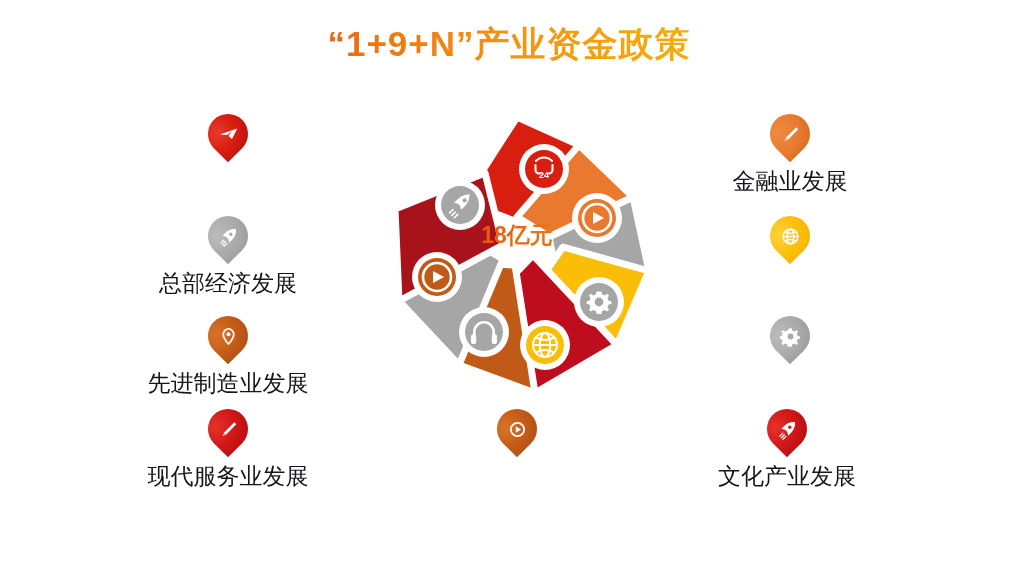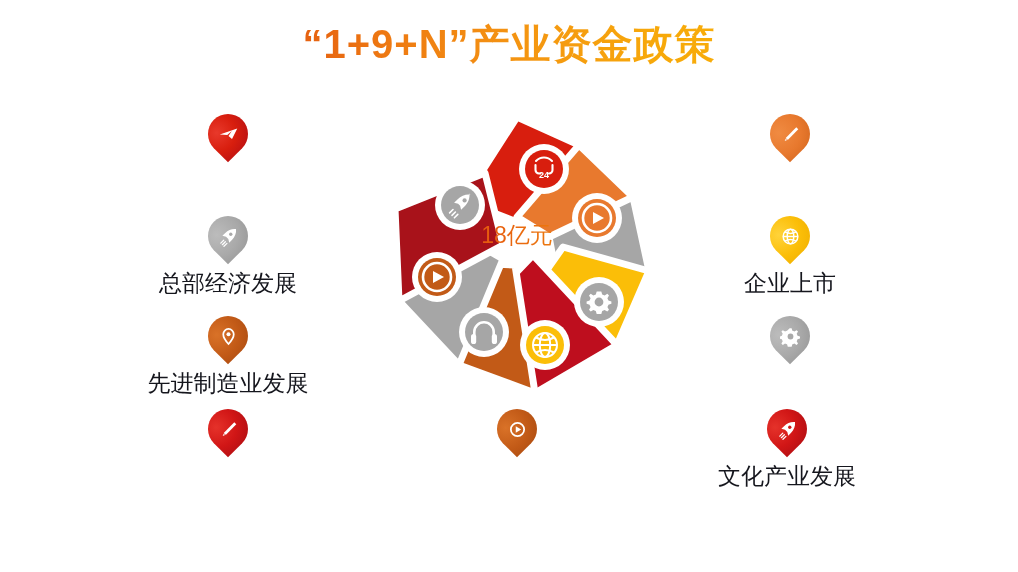--- a/index.html
+++ b/index.html
@@ -15,21 +15,21 @@
     font-family: "Liberation Sans", "DejaVu Sans", sans-serif;
   }
 
   
   .title {
     position: absolute;
     top: 16px;
     left: 0;
     width: 1018px;
     text-align: center;
-    font-size: 40px;
+    font-size: 35px;
     font-weight: bold;
     letter-spacing: 1px;
     line-height: 56px;
     white-space: nowrap;
     background-image: linear-gradient(90deg,
         #C41C10 0%,
         #D4310F 14%,
         #E2560F 26%,
         #EE7912 38%,
         #F49312 50%,
@@ -99,21 +99,21 @@
   .center-text {
     position: absolute;
     left: 367px;
     top: 222px;
     width: 300px;
     text-align: center;
     pointer-events: none;
   }
   .center-text div {
     font-size: 23px;
-    font-weight: normal;
+    font-weight: bold;
     line-height: 27px;
     letter-spacing: 0px;
     background-image: linear-gradient(90deg, #D8260E 0%, #E8620F 45%, #F6A80B 100%);
     -webkit-background-clip: text;
     background-clip: text;
     color: transparent;
     -webkit-text-fill-color: transparent;
     white-space: nowrap;
   }
 </style>
@@ -272,52 +272,53 @@
     <div class="pin">
       <div class="bulb" style="background:radial-gradient(circle at 32% 26%, #E5322A 0%, #D11616 50%, #A90C12 100%);"></div>
       <div class="glyph">
         <svg viewBox="0 0 24 24">
           <path d="M18.6 3.8 20.9 6.1 9.4 17.6 5.4 19.3 7.1 15.3z" fill="#ffffff"></path>
           <path d="M6.6 16.4 8.3 18.1" stroke="#D11616" stroke-width="1" fill="none"></path>
         </svg>
       </div>
     </div>
   </div>
+  <div class="caption">现代服务业发展</div>
 </div>
 
 <div class="label-item" style="left:670px; top:110px;">
   <div class="pin-wrap">
     <div class="pin">
       <div class="bulb" style="background:radial-gradient(circle at 32% 28%, #F08B42 0%, #E8792E 55%, #D2651D 100%);"></div>
       <div class="glyph">
         <svg viewBox="0 0 24 24">
           <path d="M18.6 3.8 20.9 6.1 9.4 17.6 5.4 19.3 7.1 15.3z" fill="#ffffff"></path>
           <path d="M6.6 16.4 8.3 18.1" stroke="#E8792E" stroke-width="1" fill="none"></path>
         </svg>
       </div>
     </div>
   </div>
+  <div class="caption">金融业发展</div>
 </div>
 
 <div class="label-item" style="left:670px; top:212px;">
   <div class="pin-wrap">
     <div class="pin">
       <div class="bulb" style="background:radial-gradient(circle at 32% 28%, #FFD33A 0%, #FBBE08 55%, #EFAE00 100%);"></div>
       <div class="glyph">
         <svg viewBox="0 0 24 24" fill="none" stroke="#ffffff" stroke-width="1.7">
           <circle cx="12" cy="12" r="8.4"></circle>
           <ellipse cx="12" cy="12" rx="3.7" ry="8.4"></ellipse>
           <line x1="3.6" y1="12" x2="20.4" y2="12"></line>
           <path d="M5.7 6.8a13 13 0 0 0 12.6 0"></path>
           <path d="M5.7 17.2a13 13 0 0 1 12.6 0"></path>
         </svg>
       </div>
     </div>
   </div>
-  <div class="caption">企业上市</div>
 </div>
 
 <div class="label-item" style="left:670px; top:312px;">
   <div class="pin-wrap">
     <div class="pin">
       <div class="bulb" style="background:radial-gradient(circle at 32% 28%, #BCBCBC 0%, #A9A9A9 55%, #949494 100%);"></div>
       <div class="glyph">
         <svg viewBox="0 0 24 24">
           <path d="M12 1.8h2.6l1 3.4a9.9 9.9 0 0 1 2.7 1.1l3.1-1.8 1.9 1.9-1.8 3.1a9.9 9.9 0 0 1 1.1 2.7
                    l3.4 1v2.6l-3.4 1a9.9 9.9 0 0 1-1.1 2.7l1.8 3.1-1.9 1.9-3.1-1.8a9.9 9.9 0 0 1-2.7 1.1

